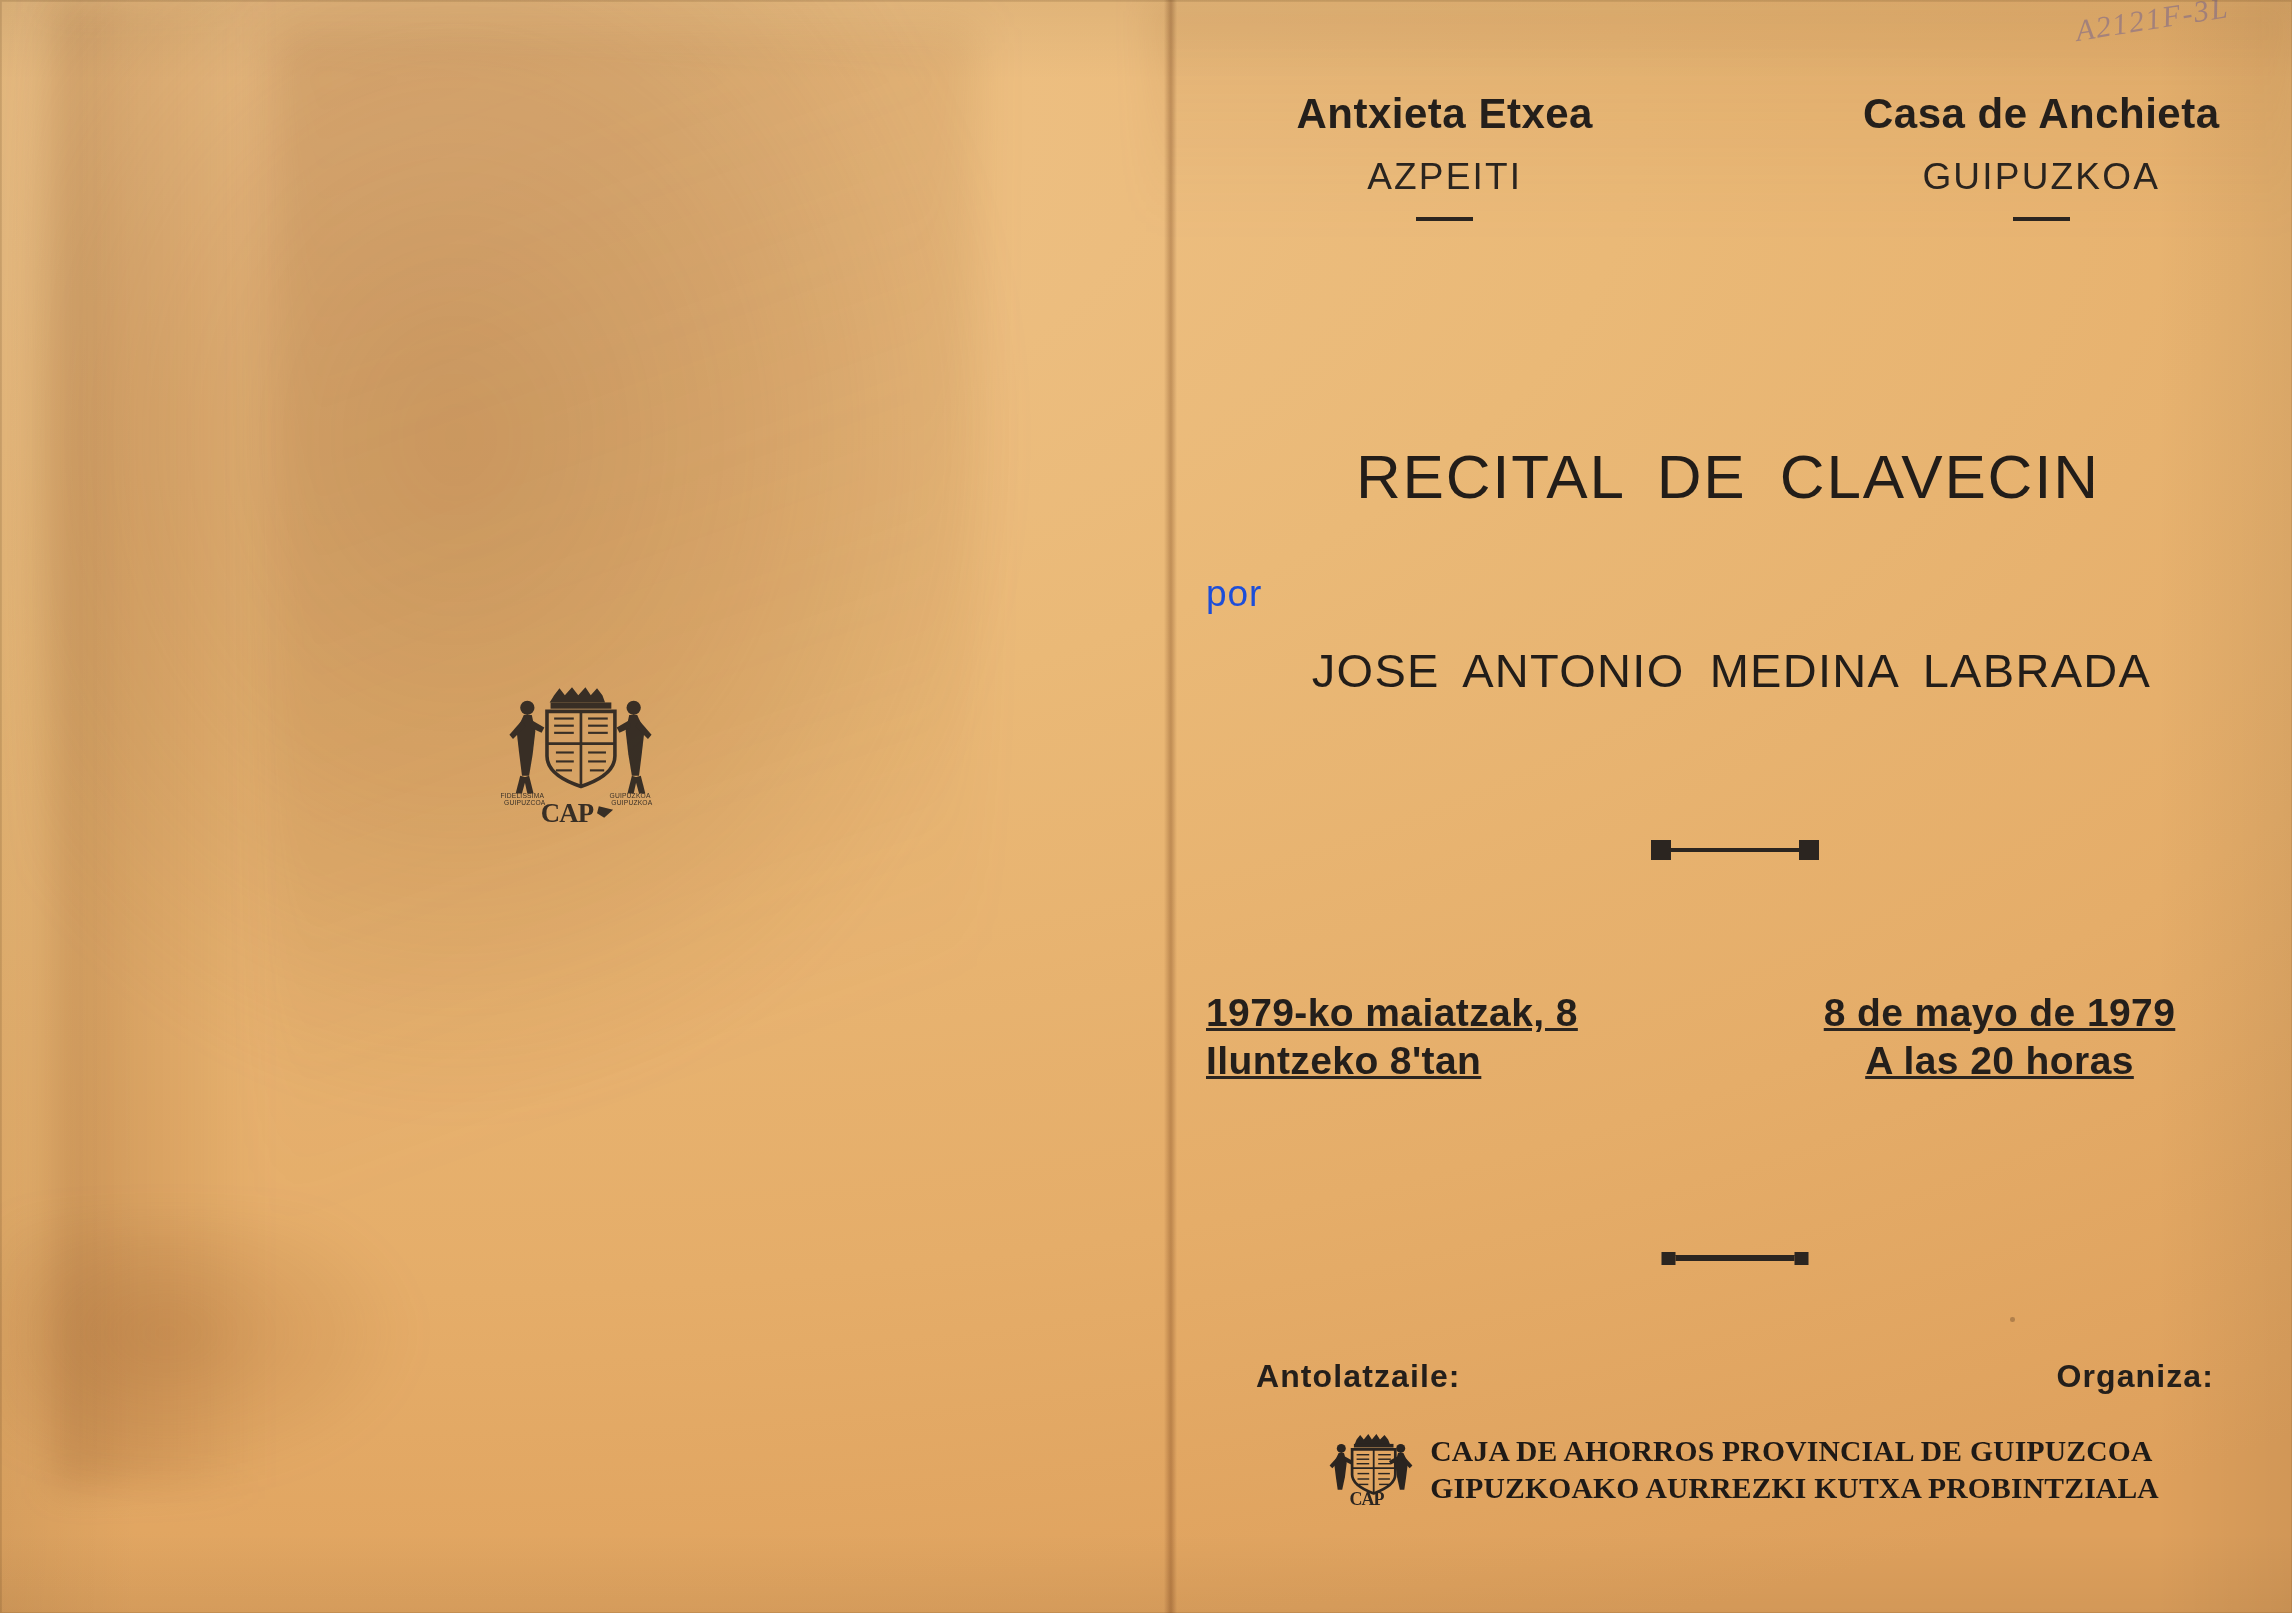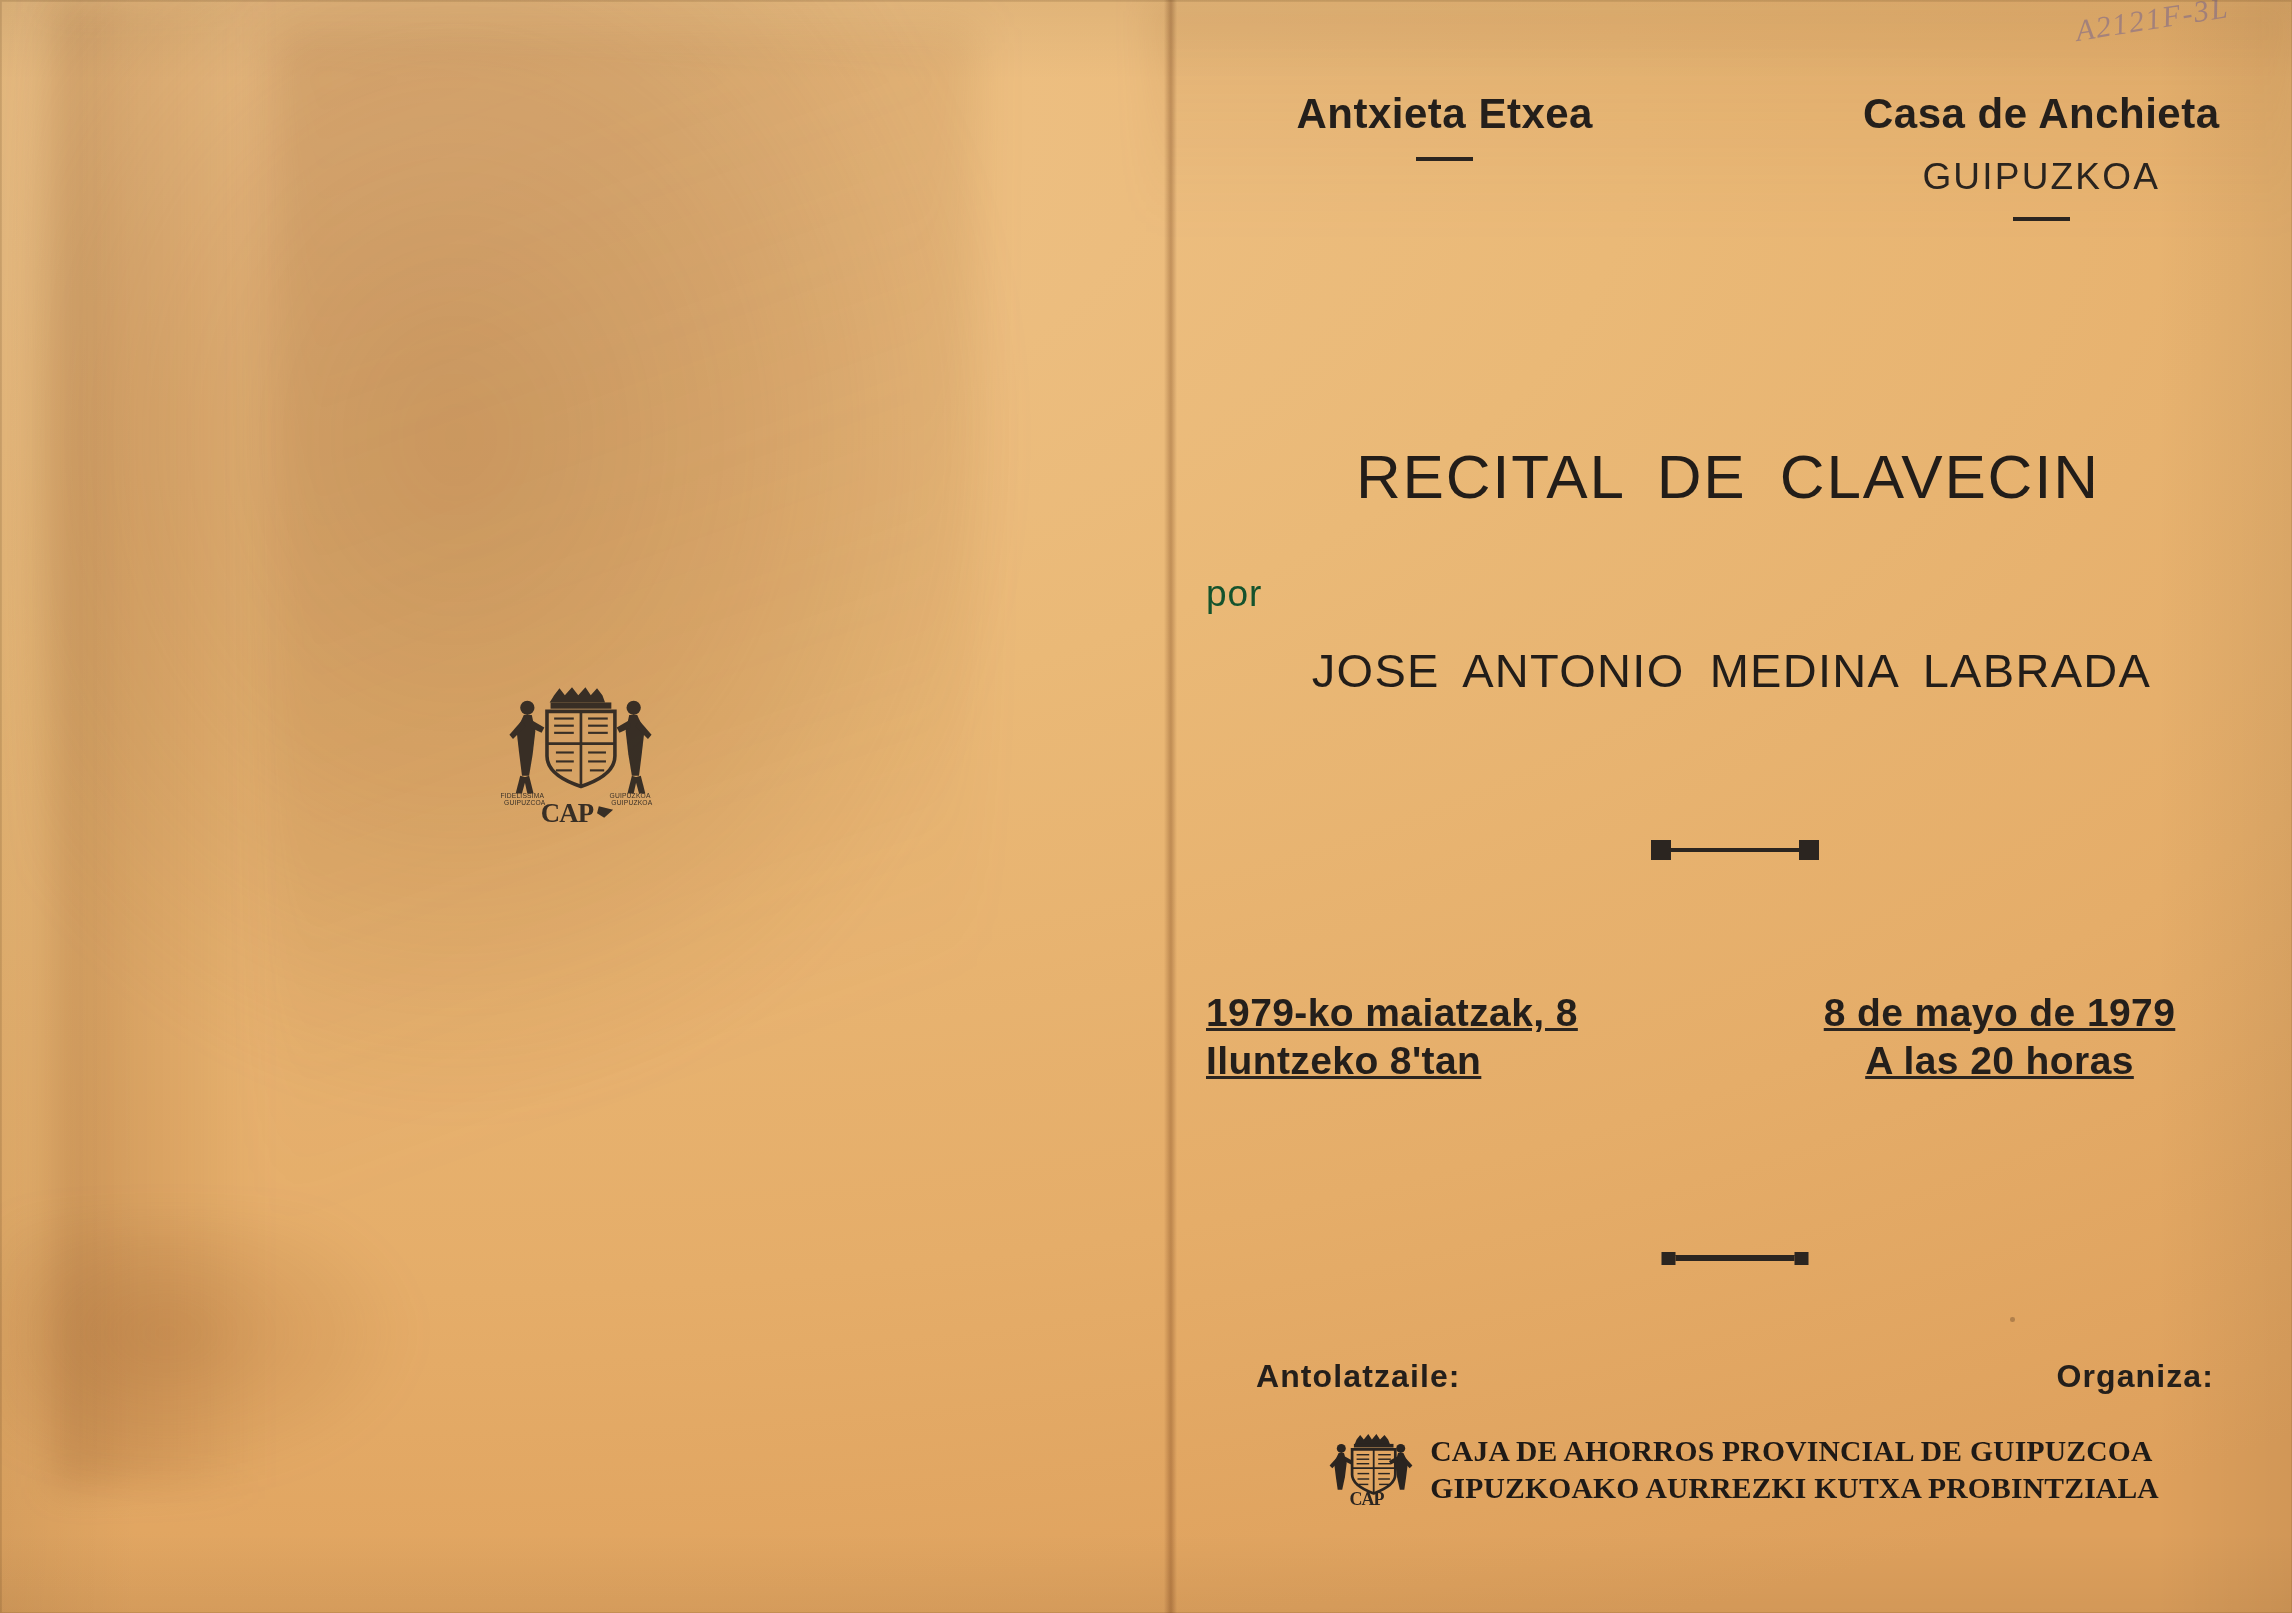--- a/index.html
+++ b/index.html
@@ -176,21 +176,21 @@
     word-spacing: 14.3px;
   }
 
   .by-word {
     position: absolute;
     top: 573px;
     left: 29px;
     font-size: 37px;
     font-weight: 400;
     letter-spacing: 0.9px;
-    color: #14532d;
+    color: #1d4ed8;
   }
   .performer {
     position: absolute;
     top: 643px;
     left: 0;
     width: 1116px;
     text-align: center;
     padding-right: 7px;
     box-sizing: border-box;
     font-size: 47px;
@@ -383,20 +383,21 @@
 
   <div class="fold"></div>
 
   <div class="right-leaf">
 
     <div class="pencil-mark">A2121F-3L</div>
 
     <div class="head-row">
       <div class="head-col eus">
         <div class="head-title">Antxieta Etxea</div>
+        <div class="head-sub">AZPEITI</div>
         <div class="head-rule"></div>
       </div>
       <div class="head-col es">
         <div class="head-title">Casa de Anchieta</div>
         <div class="head-sub">GUIPUZKOA</div>
         <div class="head-rule"></div>
       </div>
     </div>
 
     <div class="main-title">RECITAL DE CLAVECIN</div>

